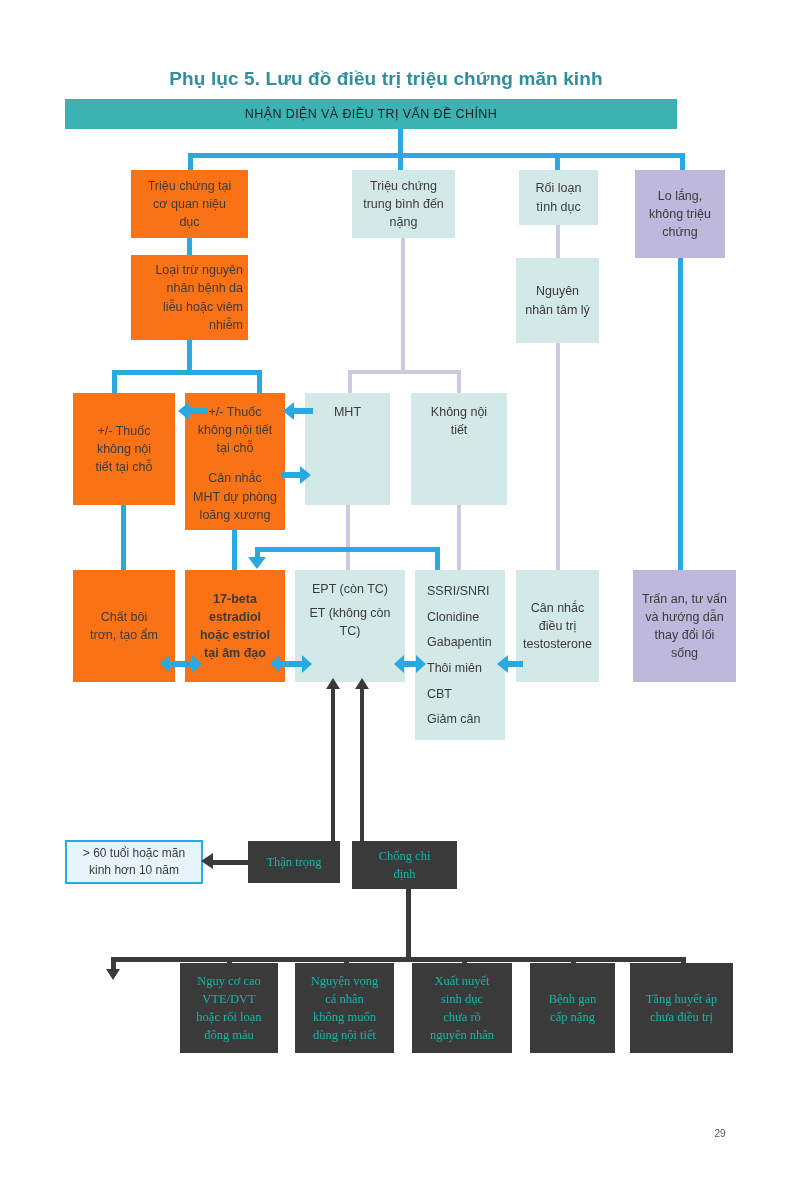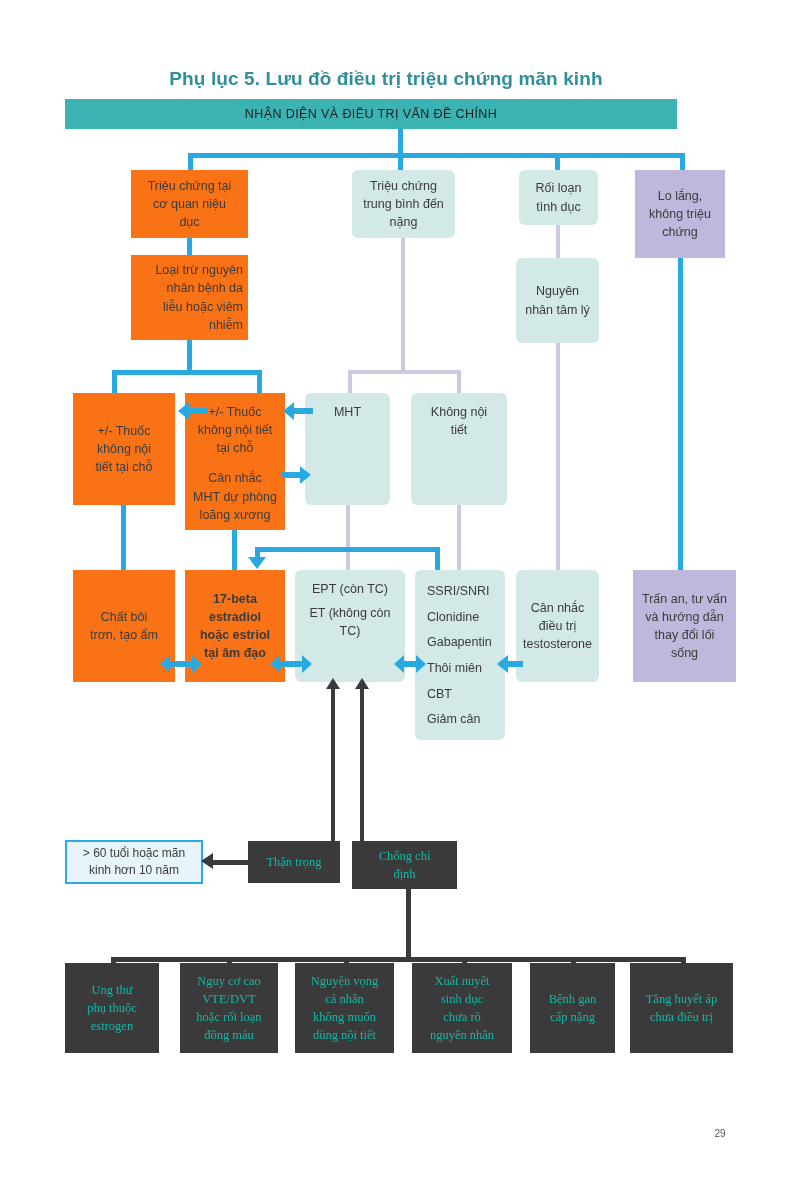--- a/index.html
+++ b/index.html
@@ -57,21 +57,21 @@
     align-items: center;
     justify-content: center;
     text-align: center;
     font-size: 12.5px;
     line-height: 1.45;
     color: #3b3b3b;
     padding: 6px 5px;
     z-index: 5;
   }
   .node.blue      { background: #f97316; }
-  .node.mint      { background: #d3e9e7; border-radius: 6px; }
+  .node.mint      { background: #d3e9e7; }
   .node.purple    { background: #bdb8dc; }
   .node.dark      { background: #3a3a3a; color: #14b8a6; font-family: Liberation Serif, serif; }
   .node.outline   { background: #e8f4fb; border: 2px solid #2aaae1; }
   .node.topalign  { justify-content: flex-start; padding-top: 10px; }
   .node.leftlist  {
     align-items: flex-start;
     justify-content: flex-start;
     text-align: left;
     padding: 9px 0 9px 12px;
     line-height: 2.05;
@@ -367,25 +367,20 @@
   <div class="conn v-dark" style="left:571px; top:957px; height:18px;"></div>
   <div class="conn v-dark" style="left:681px; top:957px; height:18px;"></div>
 
   <div class="arrow down-dark" style="left:106px; top:969px;"></div>
   <div class="arrow down-dark" style="left:222px; top:969px;"></div>
   <div class="arrow down-dark" style="left:339px; top:969px;"></div>
   <div class="arrow down-dark" style="left:457px; top:969px;"></div>
   <div class="arrow down-dark" style="left:566px; top:969px;"></div>
   <div class="arrow down-dark" style="left:676px; top:969px;"></div>
 
-  <div class="node dark" style="left:65px; top:963px; width:94px; height:90px;">
-    <span class="ln">Ung thư</span>
-    <span class="ln">phụ thuộc</span>
-    <span class="ln">estrogen</span>
-  </div>
 
   <div class="node dark" style="left:180px; top:963px; width:98px; height:90px;">
     <span class="ln">Nguy cơ cao</span>
     <span class="ln">VTE/DVT</span>
     <span class="ln">hoặc rối loạn</span>
     <span class="ln">đông máu</span>
   </div>
 
   <div class="node dark" style="left:295px; top:963px; width:99px; height:90px;">
     <span class="ln">Nguyện vọng</span>

